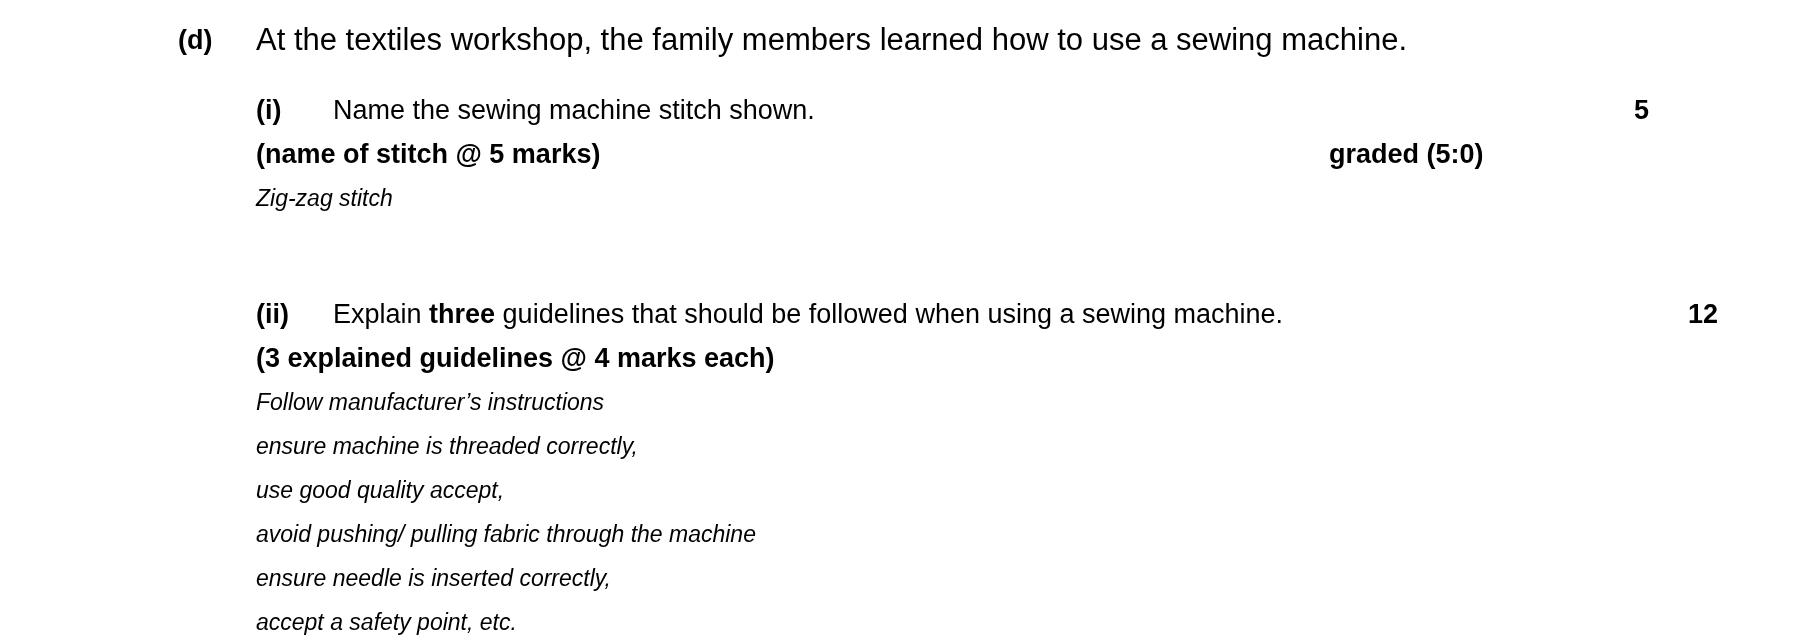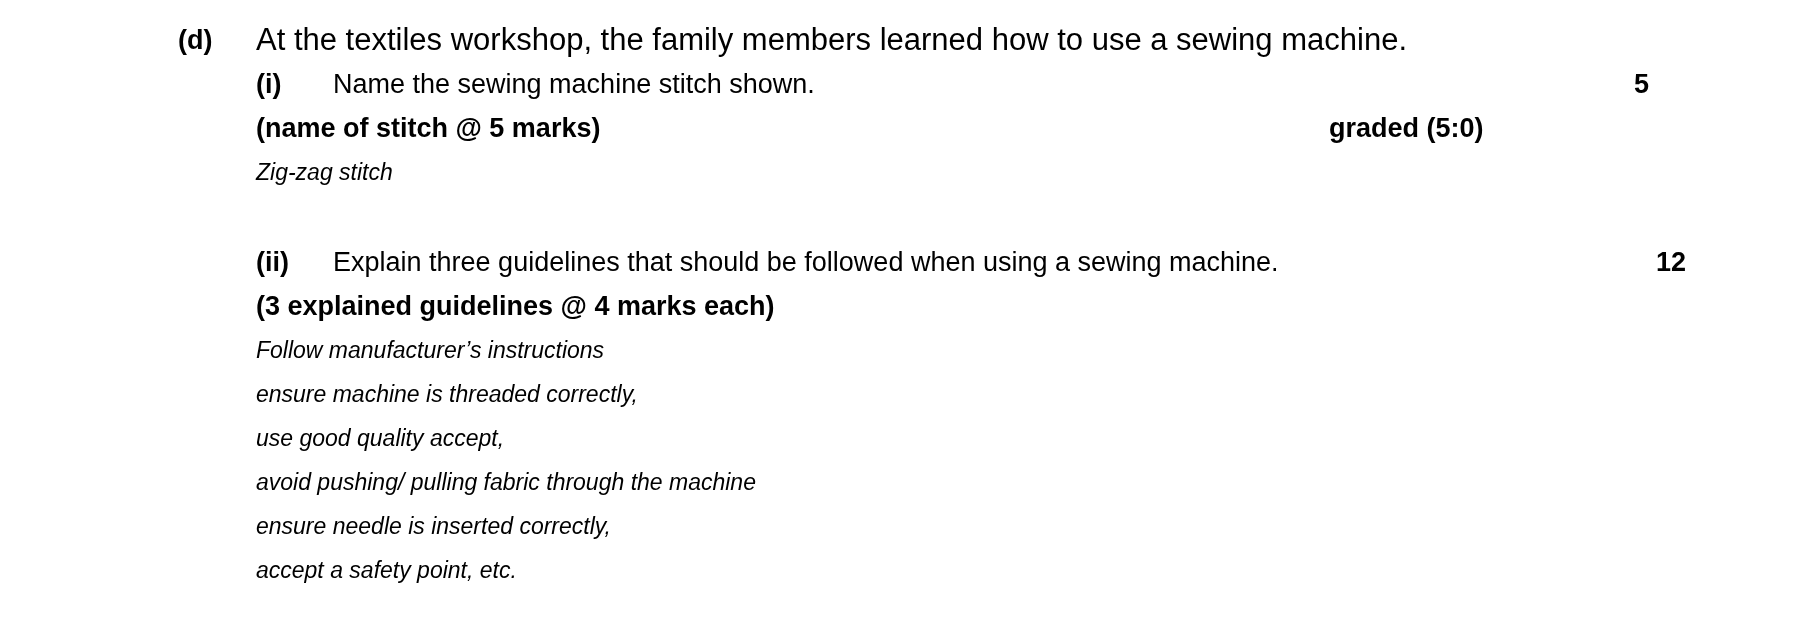--- a/index.html
+++ b/index.html
@@ -40,41 +40,42 @@
   }
   .lead-line {
     font-size: 31px;
     line-height: 44px;
     white-space: nowrap;
   }
   .sub {
     position: relative;
     font-size: 27px;
     line-height: 44px;
+    margin-top: 26px;
   }
   .sub-label {
     display: inline-block;
     width: 77px;
     font-weight: bold;
     vertical-align: top;
   }
   .sub-text {
     display: inline;
   }
   .marks {
     font-weight: bold;
     position: absolute;
     font-size: 27px;
   }
   .marks-i {
     left: 1378px;
     top: 0;
   }
   .marks-ii {
-    left: 1400px;
+    left: 1432px;
     top: 0;
   }
   .scheme-row {
     position: relative;
     font-weight: bold;
     font-size: 27px;
     line-height: 44px;
     white-space: nowrap;
   }
   .graded {
@@ -94,21 +95,21 @@
   .answer {
     font-style: italic;
     font-size: 23px;
     line-height: 44px;
     white-space: nowrap;
   }
   .gap {
     height: 46px;
   }
   .bold-inline {
-    font-weight: normal;
+    font-weight: bold;
     text-align: right;
   }
 </style>
 </head>
 <body>
 
 <div class="page">
 
   <div class="block-d">
 

